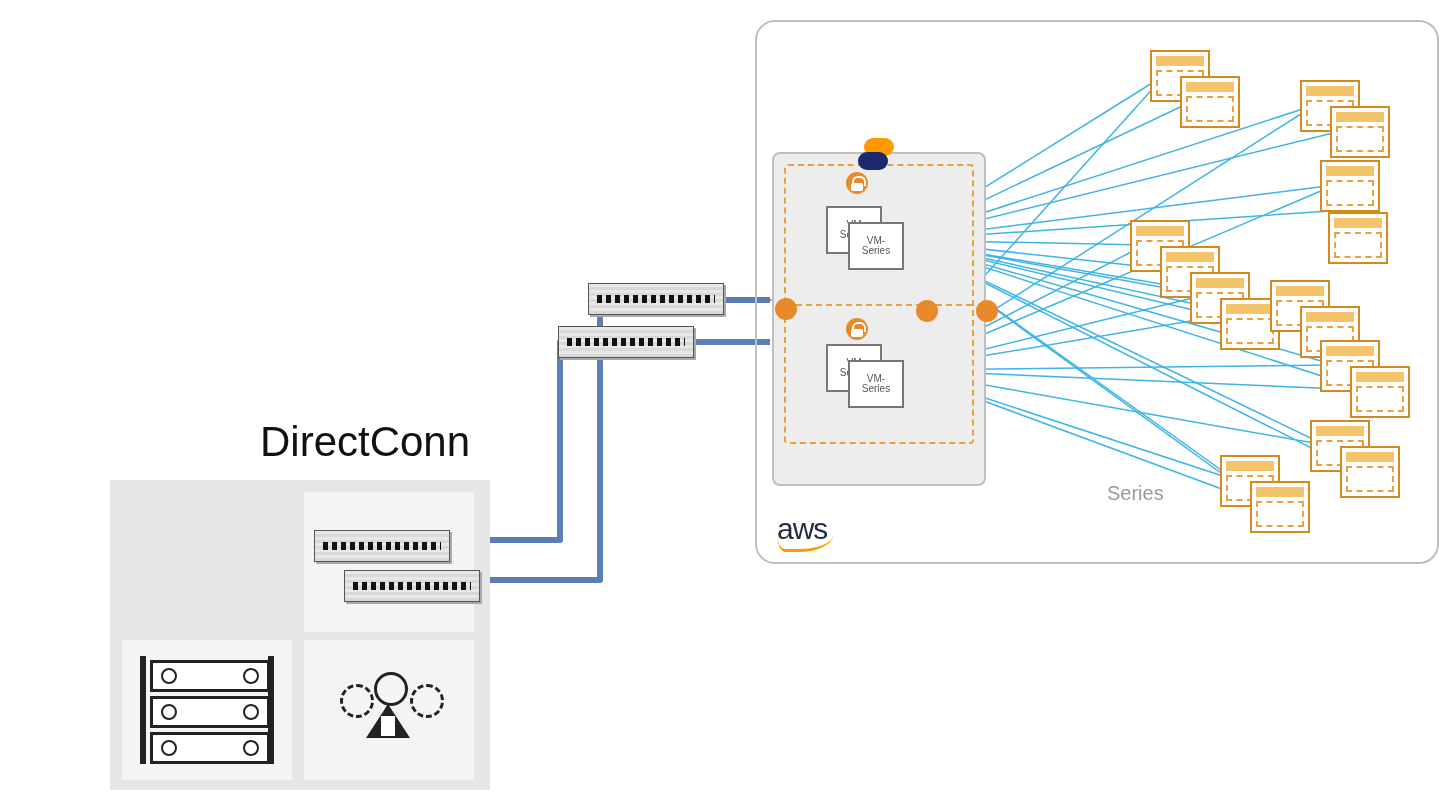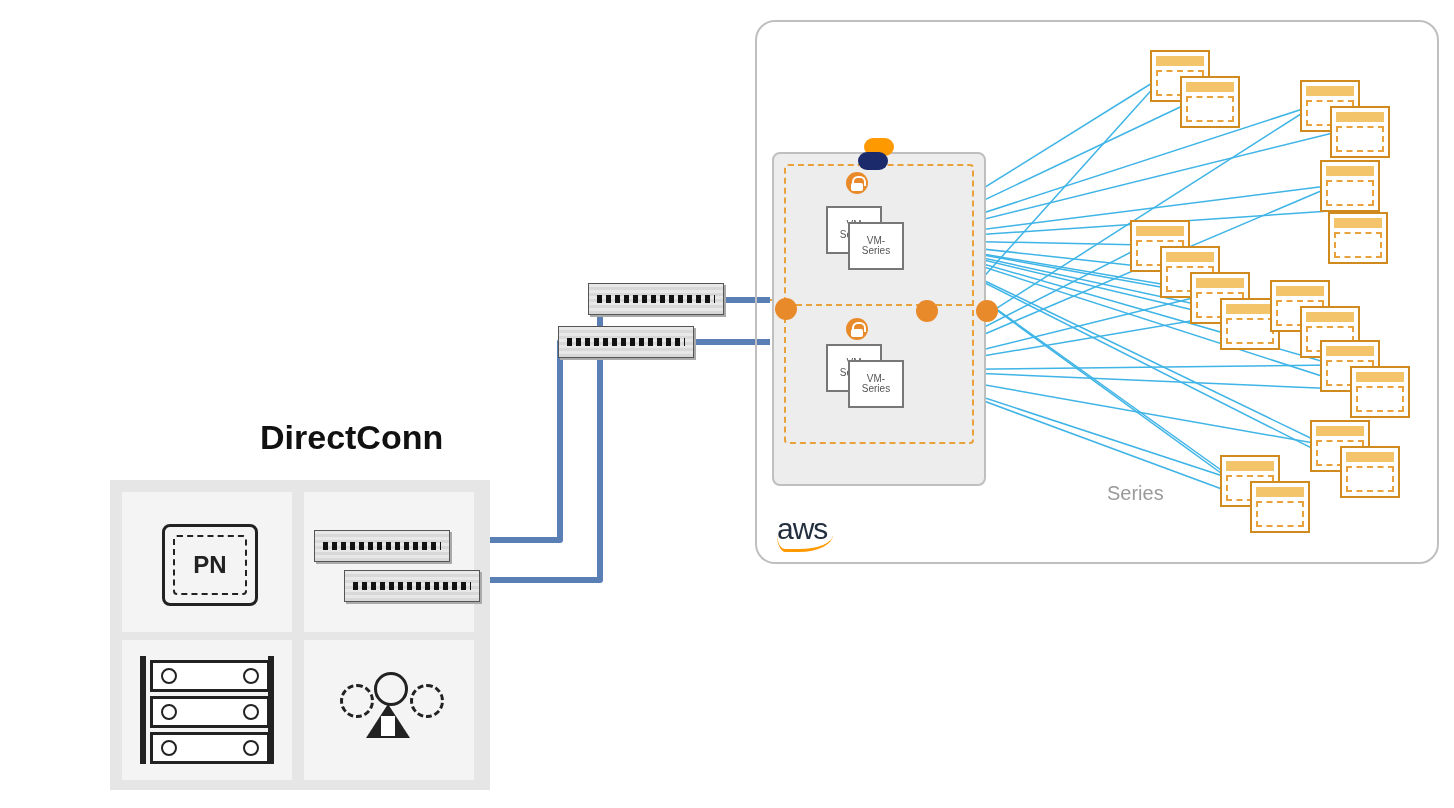--- a/index.html
+++ b/index.html
@@ -34,21 +34,21 @@
   .vm-box{position:absolute;width:52px;height:44px;background:#fff;border:2px solid #777;font-size:10px;color:#555;display:flex;align-items:center;justify-content:center;text-align:center;line-height:1;}
   .spoke{position:absolute;width:56px;height:48px;border:2px solid #d18a1d;background:#fff;}
   .spoke::before{content:"";position:absolute;left:4px;top:4px;right:4px;height:10px;background:#f3c46a;}
   .spoke::after{content:"";position:absolute;left:4px;top:18px;right:4px;bottom:4px;border:2px dashed #e9a13c;}
   .micro-icon{position:absolute;width:22px;height:22px;border-radius:50%;background:#e98a2a;}
   .micro-icon.padlock::after{content:"";position:absolute;left:6px;top:4px;width:10px;height:8px;border:2px solid #fff;border-bottom:none;border-radius:6px 6px 0 0;}
   .micro-icon.padlock::before{content:"";position:absolute;left:5px;top:11px;width:12px;height:8px;background:#fff;border-radius:2px;}
   .aws-label{position:absolute;left:20px;bottom:16px;font-family:"Amazon Ember",Arial,sans-serif;font-size:30px;color:#232f3e;letter-spacing:-1px;}
   .aws-smile{position:absolute;left:20px;bottom:10px;width:56px;height:14px;border:3px solid #ff9900;border-top:none;border-left:none;border-right:none;border-radius:0 0 40px 10px/0 0 20px 20px;}
   .grey-label{position:absolute;font-size:20px;color:#9a9a9a;}
-  .directconn{left:260px;top:418px;font-size:34px;font-weight:bold;color:#111;}
+  .directconn{left:260px;top:418px;font-size:42px;font-weight:normal;color:#111;}
   .cloud{position:absolute;width:30px;height:18px;border-radius:10px;}
   .cloud::before,.cloud::after{content:"";position:absolute;border-radius:50%;}
   svg.wires{position:absolute;left:0;top:0;pointer-events:none;}
 </style>
 </head>
 <body>
 
 <svg class="wires" width="1454" height="808">
 
   <g stroke="#5a7fb5" stroke-width="6" fill="none" stroke-linejoin="round">
@@ -94,25 +94,20 @@
 
   <line x1="770" y1="300" x2="985" y2="300" stroke="#e9a13c" stroke-width="2" stroke-dasharray="7 6"></line>
 </svg>
 
 <div class="abs directconn">DirectConn</div>
 
 <div class="switch abs" style="left:588px;top:283px"></div>
 <div class="switch abs" style="left:558px;top:326px"></div>
 
 <div class="abs onprem-grid">
-  <div class="cell a">
-    <div class="pn-box">
-      <div class="pn-inner">PN</div>
-    </div>
-  </div>
   <div class="cell b">
     <div class="switch" style="left:10px;top:38px"></div>
     <div class="switch" style="left:40px;top:78px"></div>
   </div>
   <div class="cell c">
     <div class="rack-post" style="left:18px"></div>
     <div class="rack-post" style="left:146px"></div>
     <div class="rack-unit" style="top:20px">
       <span class="rack-port" style="left:8px"></span>
         <span class="rack-port" style="right:8px"></span>

